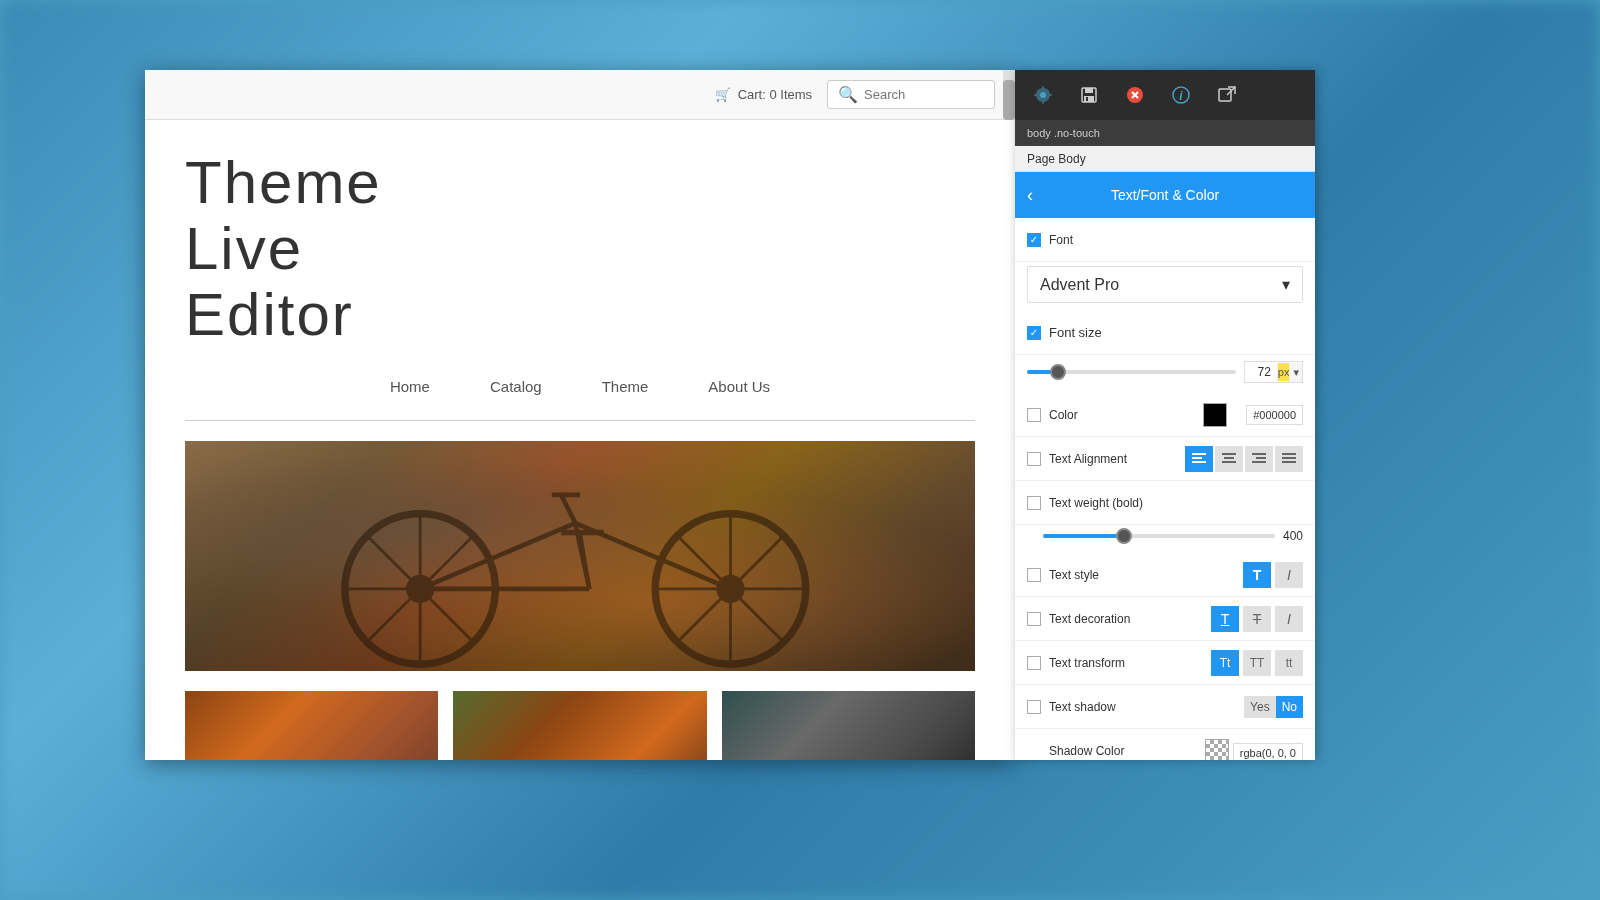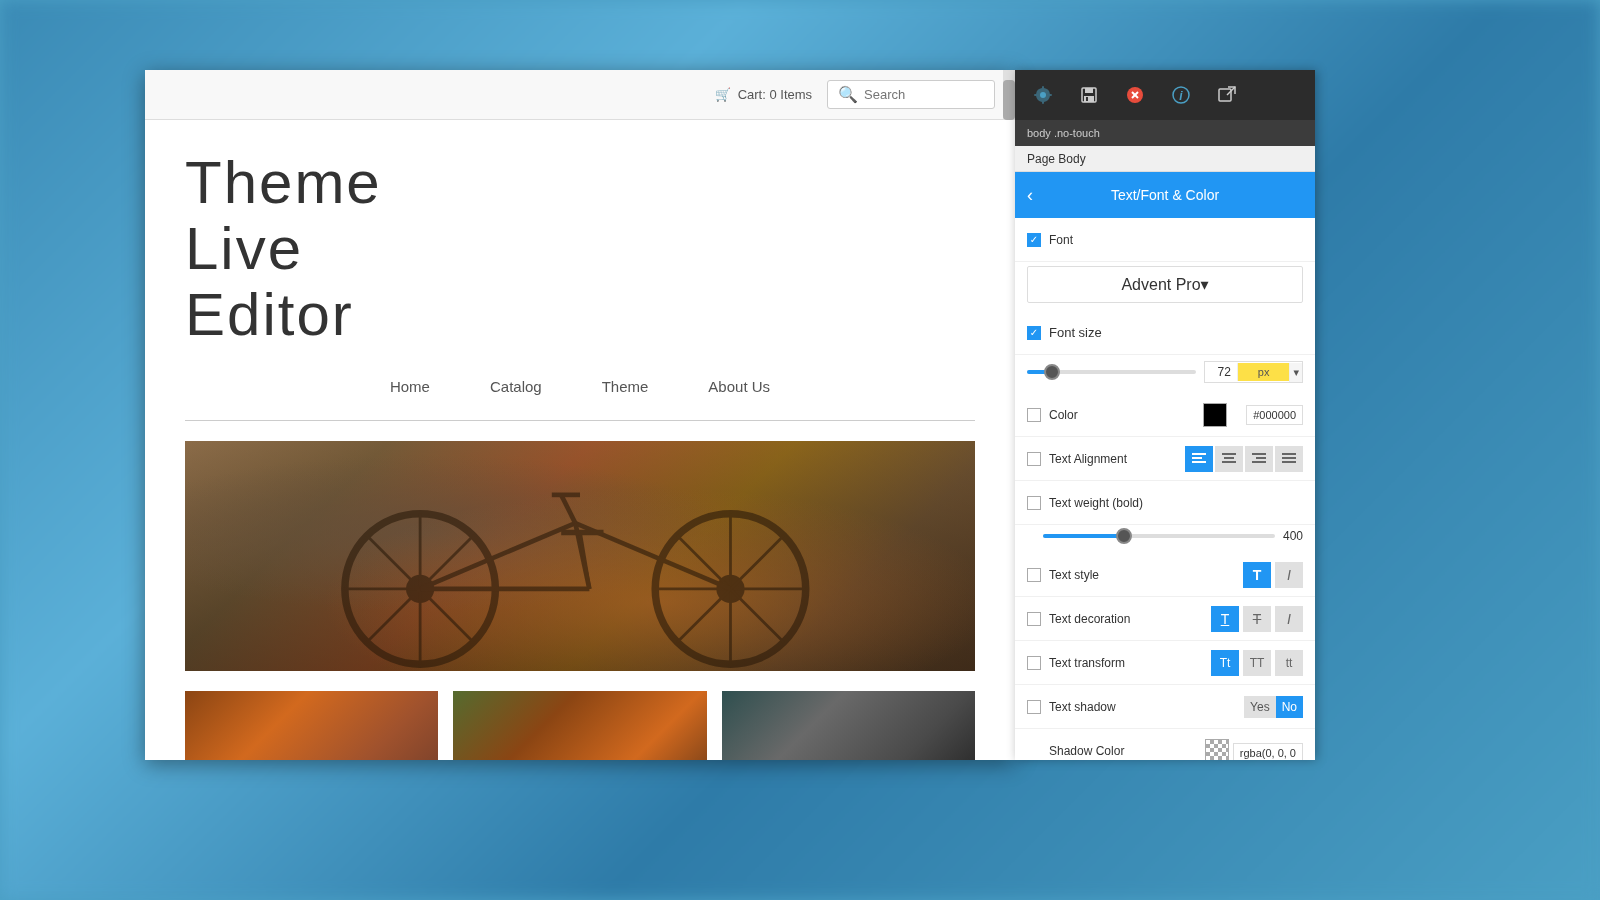--- a/index.html
+++ b/index.html
@@ -291,21 +291,21 @@
       justify-content: center;
       color: white;
       font-size: 10px;
     }
 
     
     .font-dropdown {
       width: 100%;
       display: flex;
       align-items: center;
-      justify-content: center;
+      justify-content: space-between;
       border: 1px solid #ddd;
       background: white;
       padding: 8px 12px;
       margin: 4px 12px 8px 12px;
       cursor: pointer;
       font-size: 16px;
       color: #333;
       width: calc(100% - 24px);
       border-radius: 2px;
     }
@@ -354,21 +354,21 @@
 
     .slider-value {
       padding: 3px 6px;
       font-size: 12px;
       color: #333;
       min-width: 32px;
       text-align: right;
     }
 
     .slider-unit {
-      padding: 3px 20px;
+      padding: 3px 0;
       font-size: 11px;
       color: #555;
       border-left: 1px solid #eee;
       background: #fde047;
     }
 
     
     .color-swatch {
       display: flex;
       align-items: center;

